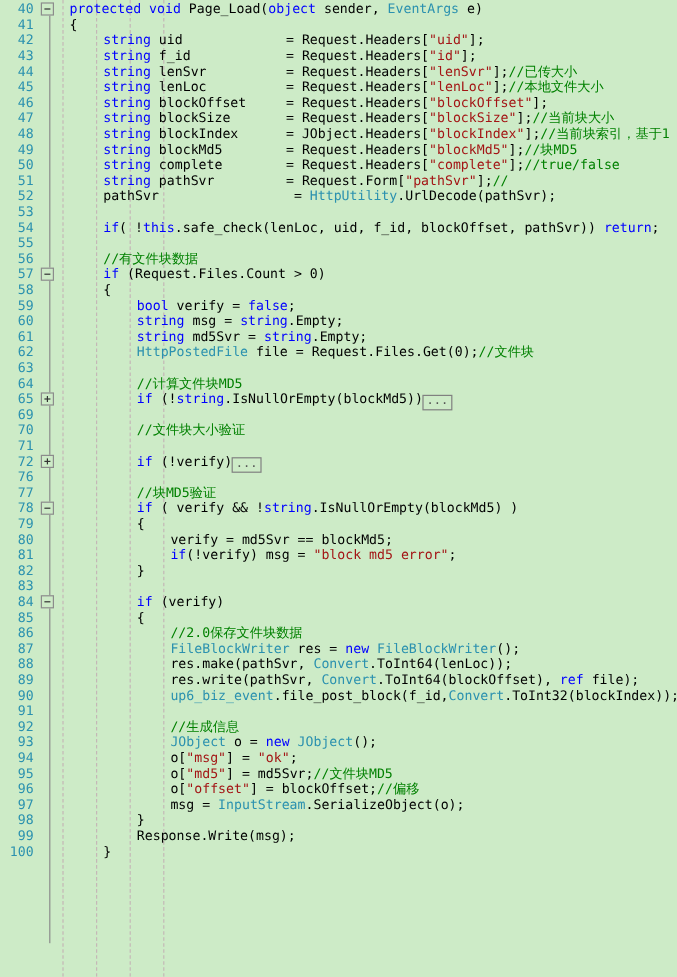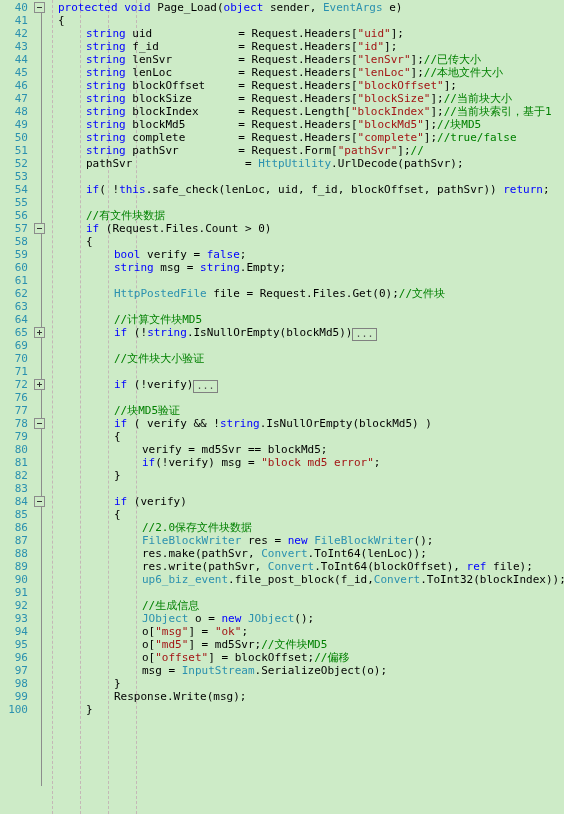--- a/index.html
+++ b/index.html
@@ -207,33 +207,34 @@
       <div class="indent-guide" style="left:84px;"></div>
     </div>
   <div class="code" style="top: 1px; left: 6px;"><span class="kw">protected </span><span class="kw">void</span><span class="pln"> Page_Load(</span><span class="kw">object</span><span class="pln"> sender, </span><span class="typ">EventArgs</span><span class="pln"> e)</span></div>
       <div class="code" style="top: 14px; left: 6px;"><span class="pln">{</span></div>
       <div class="code" style="top: 27px; left: 34px;"><span class="kw">string</span><span class="pln"> uid             = Request.Headers[</span><span class="str">"uid"</span><span class="pln">];</span></div>
       <div class="code" style="top: 40px; left: 34px;"><span class="kw">string</span><span class="pln"> f_id            = Request.Headers[</span><span class="str">"id"</span><span class="pln">];</span></div>
       <div class="code" style="top: 53px; left: 34px;"><span class="kw">string</span><span class="pln"> lenSvr          = Request.Headers[</span><span class="str">"lenSvr"</span><span class="pln">];</span><span class="cmt">//已传大小</span></div>
       <div class="code" style="top: 66px; left: 34px;"><span class="kw">string</span><span class="pln"> lenLoc          = Request.Headers[</span><span class="str">"lenLoc"</span><span class="pln">];</span><span class="cmt">//本地文件大小</span></div>
       <div class="code" style="top: 79px; left: 34px;"><span class="kw">string</span><span class="pln"> blockOffset     = Request.Headers[</span><span class="str">"blockOffset"</span><span class="pln">];</span></div>
       <div class="code" style="top: 92px; left: 34px;"><span class="kw">string</span><span class="pln"> blockSize       = Request.Headers[</span><span class="str">"blockSize"</span><span class="pln">];</span><span class="cmt">//当前块大小</span></div>
-      <div class="code" style="top: 105px; left: 34px;"><span class="kw">string</span><span class="pln"> blockIndex      = Request.Length[</span><span class="str">"blockIndex"</span><span class="pln">];</span><span class="cmt">//当前块索引，基于1</span></div>
+      <div class="code" style="top: 105px; left: 34px;"><span class="kw">string</span><span class="pln"> blockIndex      = JObject.Headers[</span><span class="str">"blockIndex"</span><span class="pln">];</span><span class="cmt">//当前块索引，基于1</span></div>
       <div class="code" style="top: 118px; left: 34px;"><span class="kw">string</span><span class="pln"> blockMd5        = Request.Headers[</span><span class="str">"blockMd5"</span><span class="pln">];</span><span class="cmt">//块MD5</span></div>
       <div class="code" style="top: 131px; left: 34px;"><span class="kw">string</span><span class="pln"> complete        = Request.Headers[</span><span class="str">"complete"</span><span class="pln">];</span><span class="cmt">//true/false</span></div>
       <div class="code" style="top: 144px; left: 34px;"><span class="kw">string</span><span class="pln"> pathSvr         = Request.Form[</span><span class="str">"pathSvr"</span><span class="pln">];</span><span class="cmt">//</span></div>
       <div class="code" style="top: 157px; left: 34px;"><span class="pln">pathSvr                 = </span><span class="typ">HttpUtility</span><span class="pln">.UrlDecode(pathSvr);</span></div>
       <div class="code" style="top: 170px; left: 34px;"></div>
       <div class="code" style="top: 183px; left: 34px;"><span class="kw">if</span><span class="pln">( !</span><span class="kw">this</span><span class="pln">.safe_check(lenLoc, uid, f_id, blockOffset, pathSvr)) </span><span class="kw">return</span><span class="pln">;</span></div>
       <div class="code" style="top: 196px; left: 34px;"></div>
       <div class="code" style="top: 209px; left: 34px;"><span class="cmt">//有文件块数据</span></div>
       <div class="code" style="top: 222px; left: 34px;"><span class="kw">if</span><span class="pln"> (Request.Files.Count &gt; 0)</span></div>
       <div class="code" style="top: 235px; left: 34px;"><span class="pln">{</span></div>
       <div class="code" style="top: 248px; left: 62px;"><span class="kw">bool</span><span class="pln"> verify = </span><span class="kw">false</span><span class="pln">;</span></div>
       <div class="code" style="top: 261px; left: 62px;"><span class="kw">string</span><span class="pln"> msg = </span><span class="kw">string</span><span class="pln">.Empty;</span></div>
+      <div class="code" style="top: 274px; left: 62px;"><span class="kw">string</span><span class="pln"> md5Svr = </span><span class="kw">string</span><span class="pln">.Empty;</span></div>
       <div class="code" style="top: 287px; left: 62px;"><span class="typ">HttpPostedFile</span><span class="pln"> file = Request.Files.Get(0);</span><span class="cmt">//文件块</span></div>
       <div class="code" style="top: 300px; left: 62px;"></div>
       <div class="code" style="top: 313px; left: 62px;"><span class="cmt">//计算文件块MD5</span></div>
       <div class="code" style="top: 326px; left: 62px;"><span class="kw">if</span><span class="pln"> (!</span><span class="kw">string</span><span class="pln">.IsNullOrEmpty(blockMd5))</span><span class="ellipsis-box">...</span></div>
       <div class="code" style="top: 339px; left: 62px;"></div>
       <div class="code" style="top: 352px; left: 62px;"><span class="cmt">//文件块大小验证</span></div>
       <div class="code" style="top: 378px; left: 62px;"><span class="kw">if</span><span class="pln"> (!verify)</span><span class="ellipsis-box">...</span></div>
       <div class="code" style="top: 391px; left: 62px;"></div>
       <div class="code" style="top: 404px; left: 62px;"><span class="cmt">//块MD5验证</span></div>
       <div class="code" style="top: 417px; left: 62px;"><span class="kw">if</span><span class="pln"> ( verify &amp;&amp; !</span><span class="kw">string</span><span class="pln">.IsNullOrEmpty(blockMd5) )</span></div>

